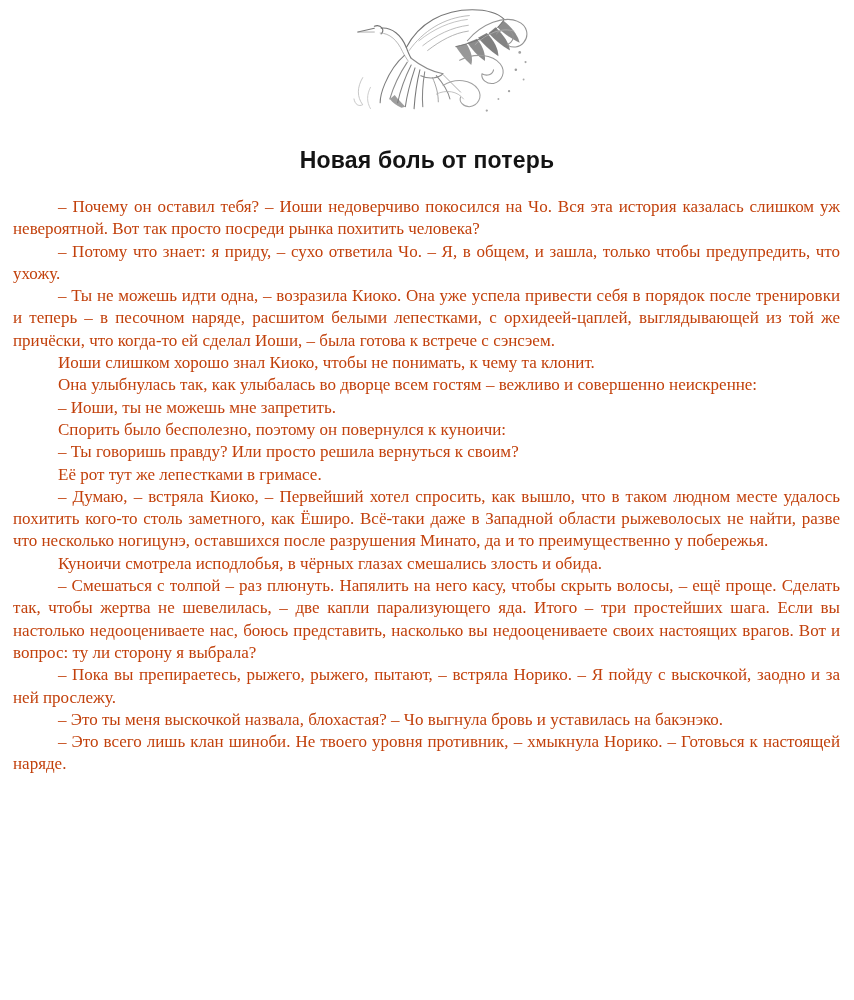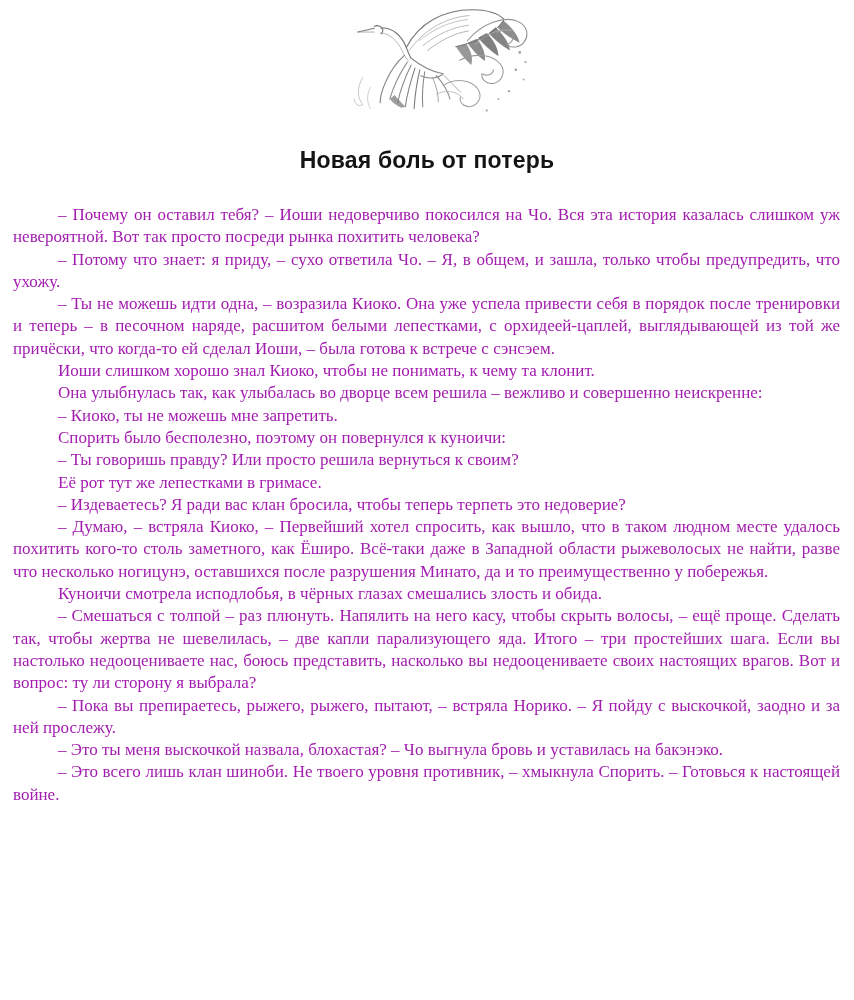--- a/index.html
+++ b/index.html
@@ -30,27 +30,27 @@
     margin: 0;
     text-align: center;
     font-family: "Liberation Sans", sans-serif;
     font-weight: 700;
     font-size: 23px;
     letter-spacing: 0.2px;
     color: #141414;
   }
   .chapter-text {
     position: absolute;
-    top: 204px;
+    top: 196px;
     left: 13px;
     width: 827px;
     font-size: 17px;
     line-height: 22.3px;
     text-align: justify;
-    color: #a21caf;
+    color: #c2410c;
   }
   .chapter-text p {
     margin: 0;
     padding: 0;
     text-indent: 45px;
   }
 </style>
 </head>
 <body>
 
@@ -124,41 +124,40 @@
 
       <p>– Почему он оставил тебя? – Иоши недоверчиво покосился на Чо. Вся эта история казалась слишком уж невероятной. Вот так просто посреди рынка похитить человека?</p>
 
       <p>– Потому что знает: я приду, – сухо ответила Чо. – Я, в общем, и зашла, только чтобы предупредить, что ухожу.</p>
 
       <p>– Ты не можешь идти одна, – возразила Киоко. Она уже успела привести себя в порядок после тренировки и теперь – в песочном наряде, расшитом белыми лепестками, с орхидеей-цаплей, выглядывающей из той же причёски, что когда-то ей сделал Иоши, – была готова к встрече с сэнсэем.</p>
 
       <p>Иоши слишком хорошо знал Киоко, чтобы не понимать, к чему та клонит.</p>
 
 
-      <p>Она улыбнулась так, как улыбалась во дворце всем решила – вежливо и совершенно неискренне:</p>
+      <p>Она улыбнулась так, как улыбалась во дворце всем гостям – вежливо и совершенно неискренне:</p>
 
-      <p>– Киоко, ты не можешь мне запретить.</p>
+      <p>– Иоши, ты не можешь мне запретить.</p>
 
       <p>Спорить было бесполезно, поэтому он повернулся к куноичи:</p>
 
       <p>– Ты говоришь правду? Или просто решила вернуться к своим?</p>
 
       <p>Её рот тут же лепестками в гримасе.</p>
 
-      <p>– Издеваетесь? Я ради вас клан бросила, чтобы теперь терпеть это недоверие?</p>
 
       <p>– Думаю, – встряла Киоко, – Первейший хотел спросить, как вышло, что в таком людном месте удалось похитить кого-то столь заметного, как Ёширо. Всё-таки даже в Западной области рыжеволосых не найти, разве что несколько ногицунэ, оставшихся после разрушения Минато, да и то преимущественно у побережья.</p>
 
       <p>Куноичи смотрела исподлобья, в чёрных глазах смешались злость и обида.</p>
 
       <p>– Смешаться с толпой – раз плюнуть. Напялить на него касу, чтобы скрыть волосы, – ещё проще. Сделать так, чтобы жертва не шевелилась, – две капли парализующего яда. Итого – три простейших шага. Если вы настолько недооцениваете нас, боюсь представить, насколько вы недооцениваете своих настоящих врагов. Вот и вопрос: ту ли сторону я выбрала?</p>
 
       <p>– Пока вы препираетесь, рыжего, рыжего, пытают, – встряла Норико. – Я пойду с выскочкой, заодно и за ней прослежу.</p>
 
       <p>– Это ты меня выскочкой назвала, блохастая? – Чо выгнула бровь и уставилась на бакэнэко.</p>
 
 
 
 
-      <p>– Это всего лишь клан шиноби. Не твоего уровня противник, – хмыкнула Спорить. – Готовься к настоящей войне.</p>
+      <p>– Это всего лишь клан шиноби. Не твоего уровня противник, – хмыкнула Норико. – Готовься к настоящей наряде.</p>
     </div>
 
 </div>
 
 </body></html>

